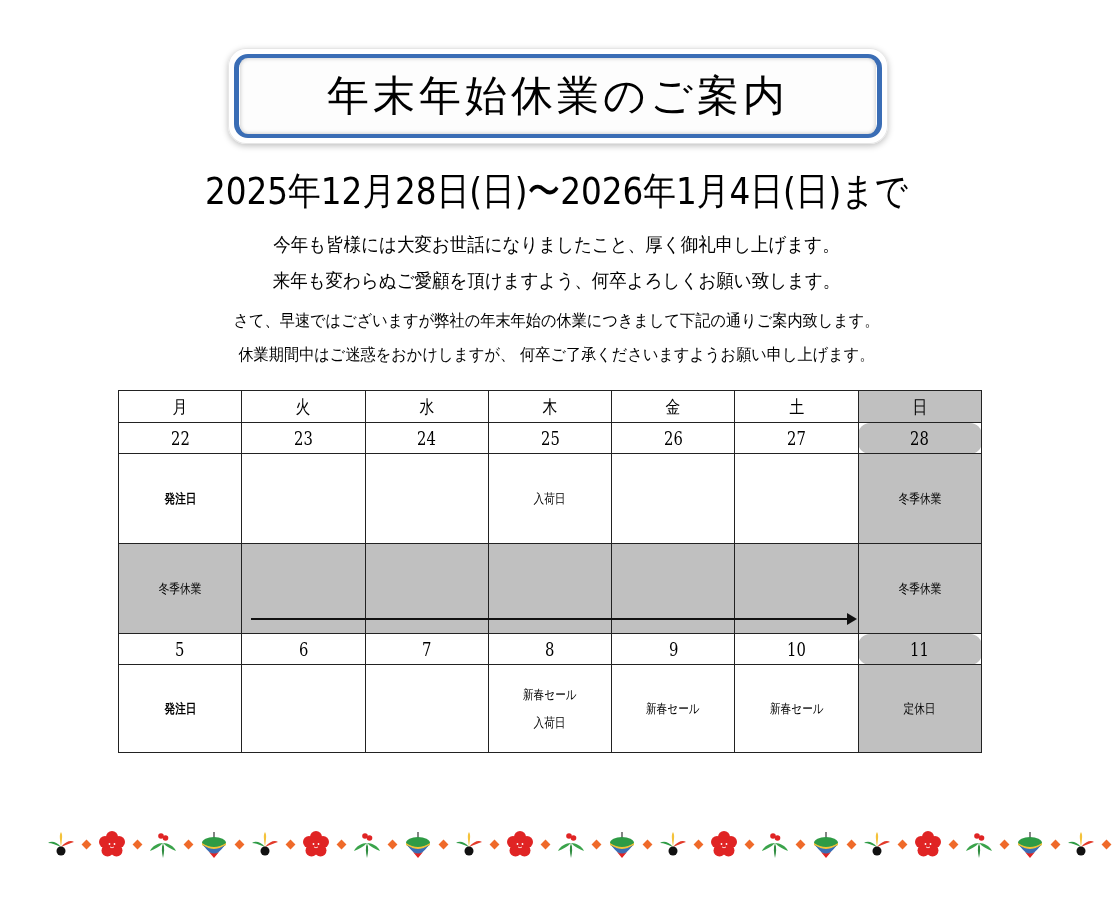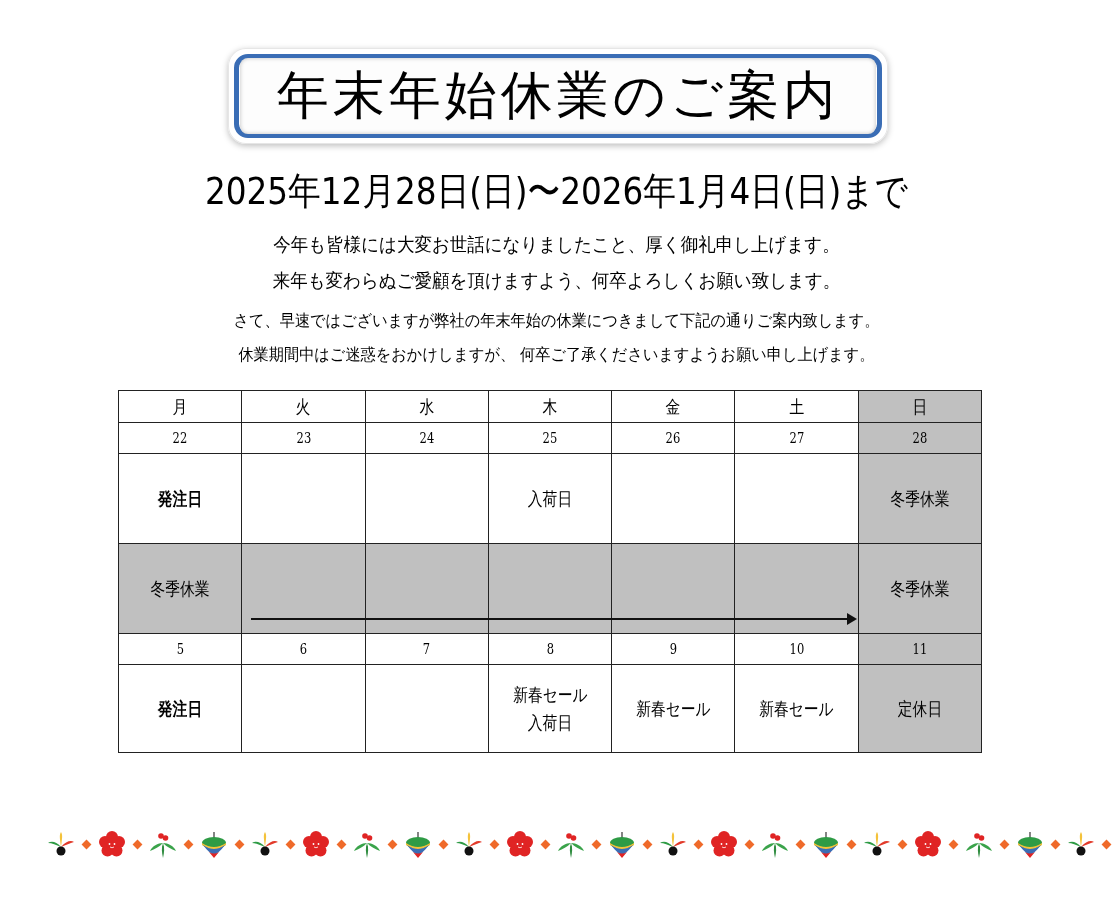--- a/index.html
+++ b/index.html
@@ -17,21 +17,21 @@
       background: #fff;
     }
     .title-inner {
       position: absolute; left: 12px; top: 10px; right: 12px; bottom: 10px;
       border-radius: 8px;
       box-shadow: inset 0 0 4px rgba(0,0,0,0.25);
       background: #fdfdfd;
       display: flex; align-items: center; justify-content: center;
     }
     .title-text {
-      font-family: Liberation Mono, monospace; font-size: 52px; letter-spacing: 4px; font-weight: normal;
+      font-family: Liberation Mono, monospace; font-size: 42px; letter-spacing: 4px; font-weight: normal;
       white-space: nowrap;
     }
 
     .date-range {
       position: absolute; left: 0; top: 166px; width: 1113px; text-align: center;
       font-family: "DejaVu Sans", sans-serif; font-size: 38px; white-space: nowrap;
       transform: scaleX(0.86); transform-origin: center;
     }
 
     .msg {
@@ -46,22 +46,22 @@
     table.cal {
       position: absolute; left: 118px; top: 390px; width: 864px;
       border-collapse: collapse; table-layout: fixed;
       font-family: "DejaVu Serif", serif;
     }
     table.cal td {
       border: 1.5px solid #222; text-align: center; vertical-align: middle;
       font-size: 18px; padding: 0; overflow: hidden; white-space: nowrap;
     }
     tr.head td { height: 32px; font-size: 18px; }
-    tr.date td { height: 31px; font-size: 14px; }
-    tr.content td { height: 90px; font-size: 18px; }
+    tr.date td { height: 31px; font-size: 18px; border-radius: 12px; }
+    tr.content td { height: 90px; font-size: 13px; }
     tr.content.last td { height: 88px; }
     td.gray { background: #c0c0c0; }
     td.bold { font-weight: bold; font-family: "DejaVu Sans", sans-serif; font-size: 18px; }
     .cell-text { display: inline-block; transform: scaleX(0.82); }
     .two-line { line-height: 28px; }
 
     .arrow {
       position: absolute; left: 251px; top: 618px; width: 598px; height: 2px; background: #111;
     }
     .arrow-head {

